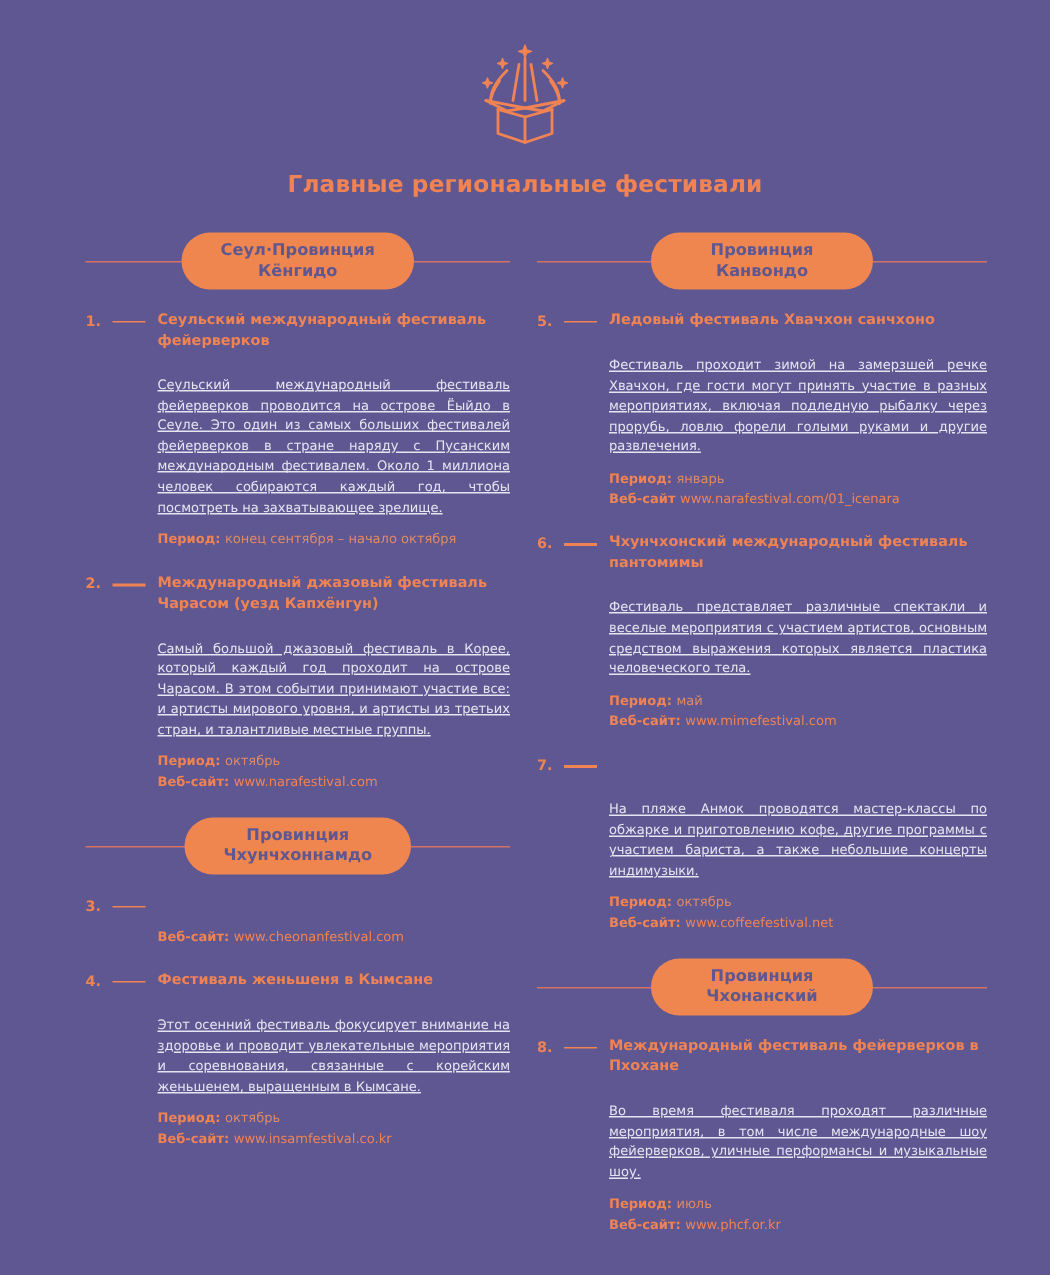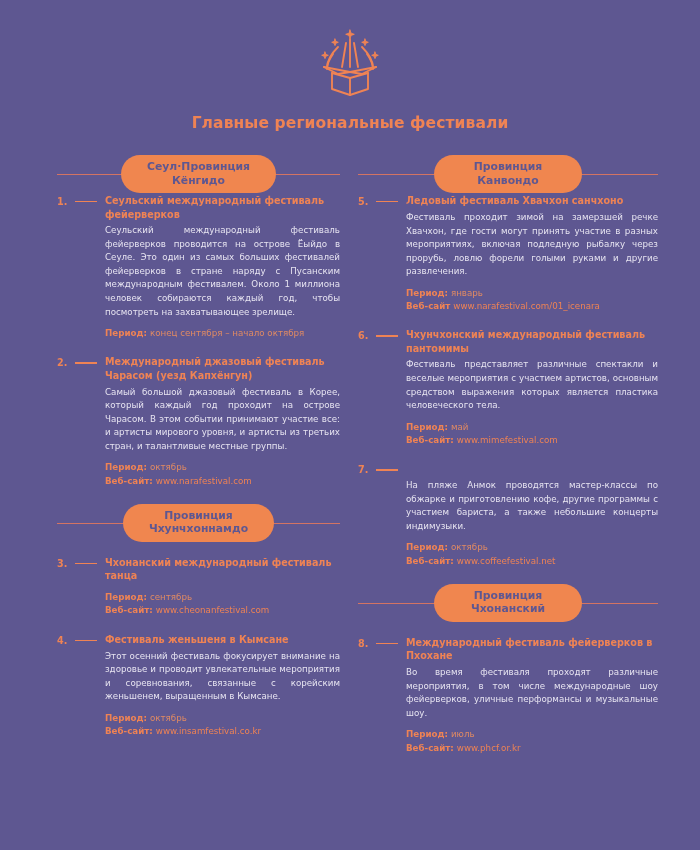--- a/index.html
+++ b/index.html
@@ -56,21 +56,21 @@
 
   
   .pill-row {
     position: relative;
     display: flex;
     align-items: center;
     justify-content: center;
     height: 40px;
     margin-bottom: 13px;
   }
-  .pill-row.first { margin-bottom: 0; }
+  .pill-row.first { margin-bottom: 13px; }
   .pill-line {
     position: absolute;
     left: 0; right: 0;
     top: 50%;
     height: 1.4px;
     background: #e8795a;
     opacity: .85;
   }
   .pill {
     position: relative;
@@ -113,26 +113,27 @@
   .entry-title {
     flex: 1;
     font-size: 9.6px;
     font-weight: bold;
     color: #ef8354;
     line-height: 1.42;
   }
 
   .entry-body {
     margin-left: 48px;
-    margin-top: 3px;
+    margin-top: 17px;
     font-size: 8.7px;
     line-height: 1.56;
     color: #e7e4f1;
     text-align: justify;
     text-justify: inter-word;
+    text-decoration: underline;
   }
 
   .entry-meta {
     margin-left: 48px;
     margin-top: 8px;
     font-size: 8.7px;
     line-height: 1.52;
   }
   .meta-label {
     font-weight: bold;
@@ -210,24 +211,22 @@
           </div>
         </div>
         <div class="pill-row">
           <div class="pill-line"></div>
           <div class="pill"><span>Провинция</span><span class="l2">Чхунчхоннамдо</span></div>
         </div>
         <div class="entry">
           <div class="entry-head">
             <div class="entry-num">3.</div>
             <div class="entry-dash"></div>
-            <div class="entry-title">Чхонанский международный фестиваль танца</div>
-          </div>
-          <div class="entry-meta">
-            <div><span class="meta-label">Период: </span><span class="meta-value">сентябрь</span></div>
+          </div>
+          <div class="entry-meta">
             <div><span class="meta-label">Веб-сайт: </span><span class="meta-url">www.cheonanfestival.com</span></div>
           </div>
         </div>
         <div class="entry">
           <div class="entry-head">
             <div class="entry-num">4.</div>
             <div class="entry-dash"></div>
             <div class="entry-title">Фестиваль женьшеня в Кымсане</div>
           </div>
           <div class="entry-body">Этот осенний фестиваль фокусирует внимание на здоровье и проводит увлекательные мероприятия и соревнования, связанные с корейским женьшенем, выращенным в Кымсане.</div>

